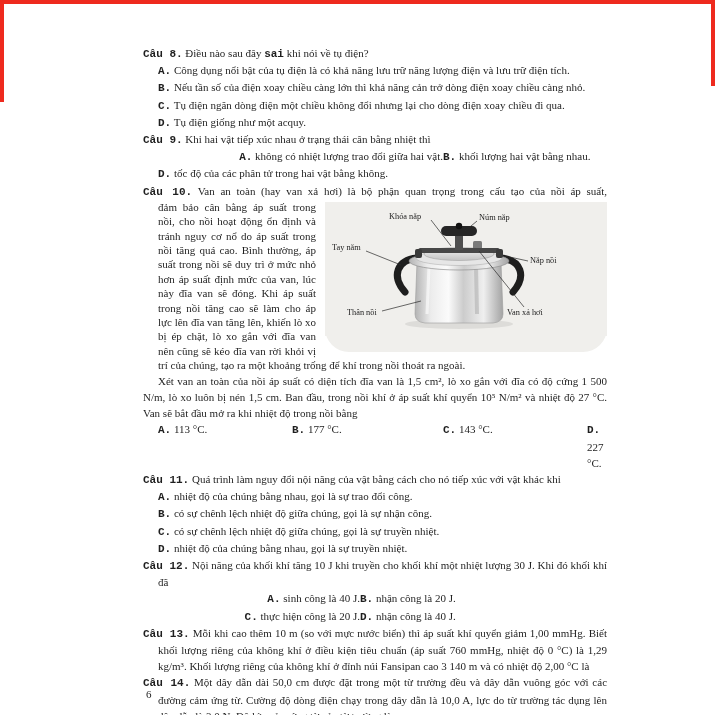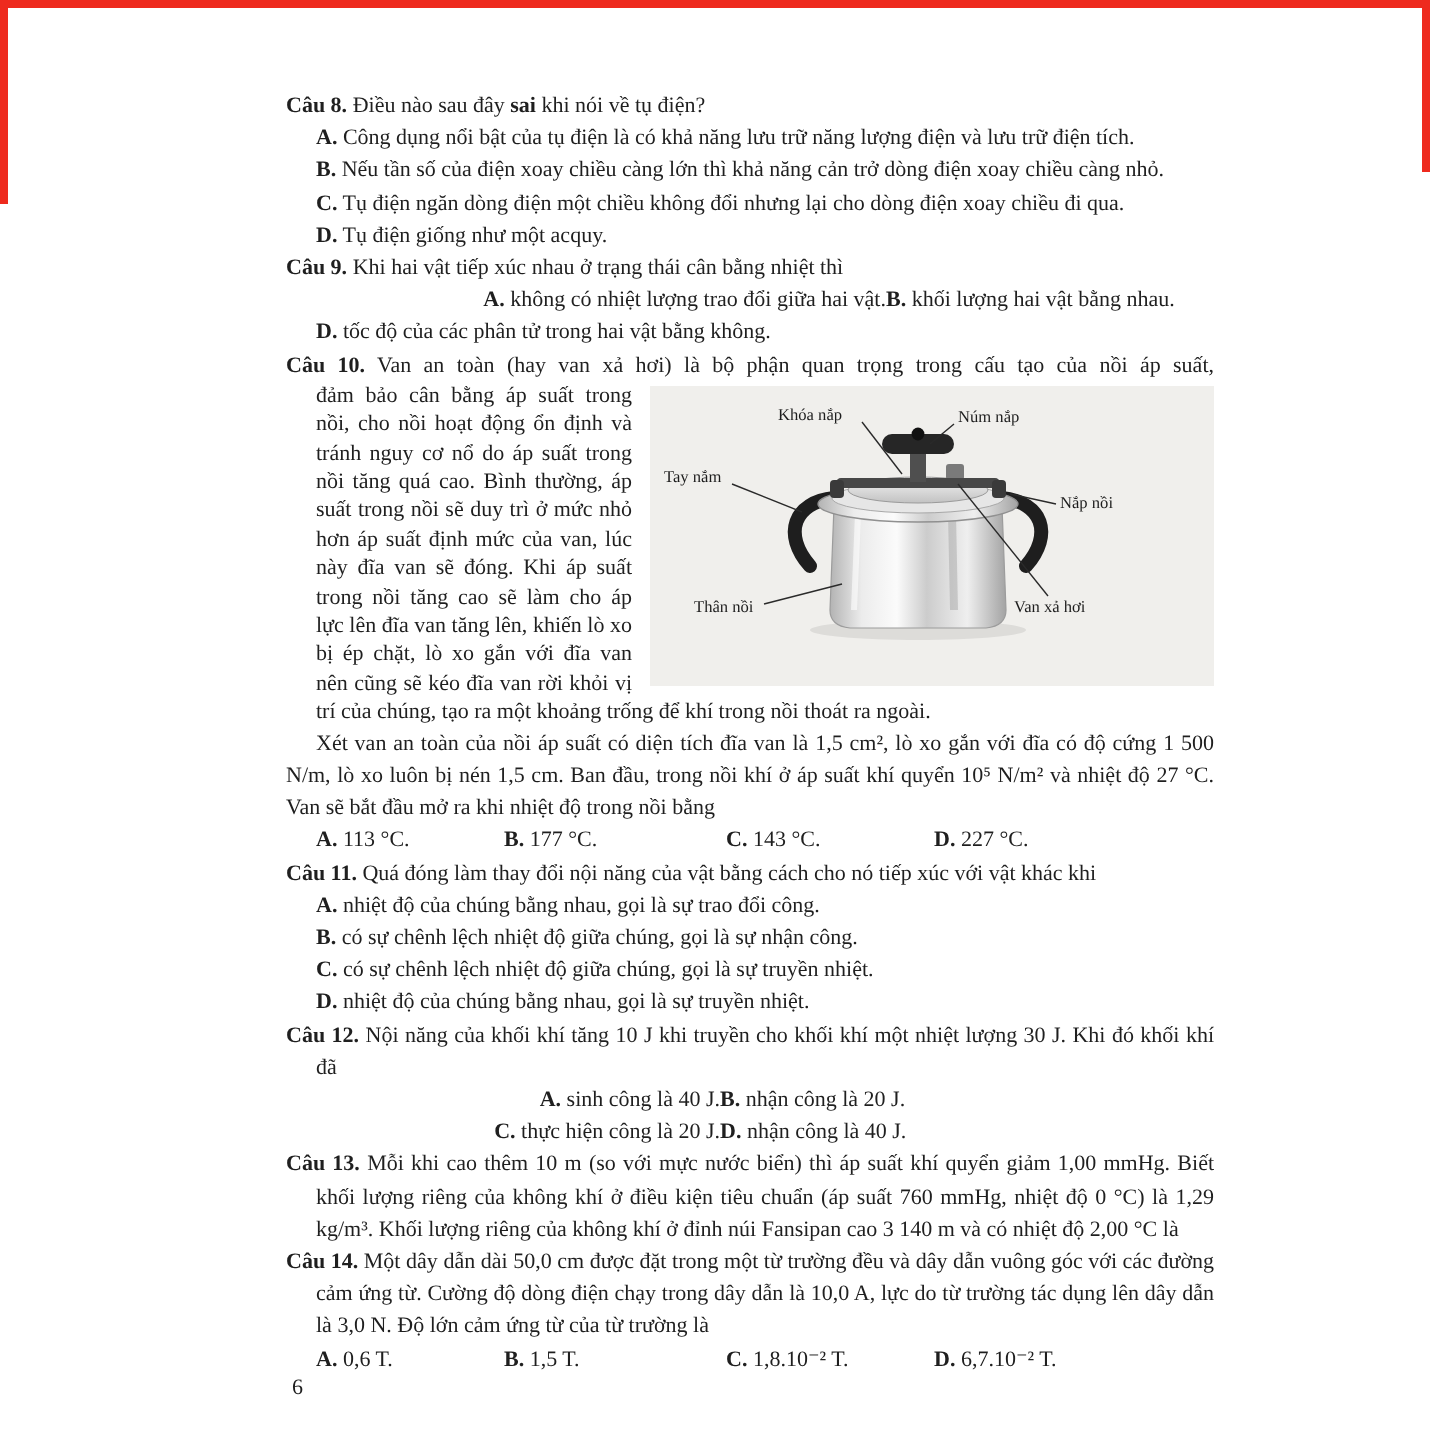--- a/index.html
+++ b/index.html
@@ -12,38 +12,39 @@
   .trim.top{left:0;top:0;width:715px;height:4px;}
   .trim.left{left:0;top:0;width:4px;height:102px;}
   .trim.right{right:0;top:0;width:4px;height:86px;}
 
   .content{
     position:absolute;left:143px;top:45px;width:464px;
     font-size:11px;line-height:16.2px;text-align:justify;
   }
   p{margin:0;}
   .q{margin:0;}
-  b{font-weight:bold;}
+  b{font-weight:bold;font-family:Liberation Mono, monospace;}
   
   .stem{padding-left:15px;text-indent:-15px;}
   .jlast{text-align-last:justify;}
   .opt{padding-left:15px;}
   .two{display:flex;padding-left:15px;text-align:right;}
   .two .c1{width:285px;flex:none;}
   .two.q12 .c1{width:202px;}
-  .optrow{display:flex;padding-left:15px;text-align:left;}
+  .optrow{display:flex;padding-left:15px;text-align:left;gap:40px;}
   .optrow .o1{width:94px;flex:none;}
   .optrow .o2{width:111px;flex:none;}
   .optrow .o3{width:104px;flex:none;}
   .optrow .o4{flex:1;}
 
   
   .fig{
     float:right;width:282px;height:150px;margin:2px 0 3px 9px;
     background:#f0efec;
+    border-radius:24px;
   }
   .fig svg{display:block;}
   .q10wrap{line-height:14.4px;padding-left:15px;}
   .stem2{text-indent:15px;}
   .flbl{font-family:"Liberation Serif","DejaVu Serif",serif;font-size:8.3px;fill:#1d1d1d;}
   .leader{stroke:#2a2a2a;stroke-width:0.7;}
 
   .pagenum{position:absolute;left:146px;top:688px;font-size:11px;color:#1f1f1f;}
   .clr{clear:both;}
 </style>
@@ -130,21 +131,21 @@
     <p class="stem2 clrnone"><span>Xét van an toàn của nồi áp suất có diện tích đĩa van là 1,5 cm², lò xo gắn với đĩa có độ cứng 1 500 N/m, lò xo luôn bị nén 1,5 cm. Ban đầu, trong nồi khí ở áp suất khí quyển 10⁵ N/m² và nhiệt độ 27 °C. Van sẽ bắt đầu mở ra khi nhiệt độ trong nồi bằng</span></p>
     <div class="optrow">
       <span class="o1"><b>A.</b> <span>113 °C.</span></span>
       <span class="o2"><b>B.</b> <span>177 °C.</span></span>
       <span class="o3"><b>C.</b> <span>143 °C.</span></span>
       <span class="o4"><b>D.</b> <span>227 °C.</span></span>
     </div>
   </section>
 
   <section class="q clr">
-    <p class="stem"><b>Câu 11.</b> <span>Quá đóng làm thay đổi nội năng của vật bằng cách cho nó tiếp xúc với vật khác khi</span></p>
+    <p class="stem"><b>Câu 11.</b> <span>Quá trình làm nguy đổi nội năng của vật bằng cách cho nó tiếp xúc với vật khác khi</span></p>
     <p class="opt"><b>A.</b> <span>nhiệt độ của chúng bằng nhau, gọi là sự trao đổi công.</span></p>
     <p class="opt"><b>B.</b> <span>có sự chênh lệch nhiệt độ giữa chúng, gọi là sự nhận công.</span></p>
     <p class="opt"><b>C.</b> <span>có sự chênh lệch nhiệt độ giữa chúng, gọi là sự truyền nhiệt.</span></p>
     <p class="opt"><b>D.</b> <span>nhiệt độ của chúng bằng nhau, gọi là sự truyền nhiệt.</span></p>
   </section>
 
   <section class="q">
     <p class="stem"><b>Câu 12.</b> <span>Nội năng của khối khí tăng 10 J khi truyền cho khối khí một nhiệt lượng 30 J. Khi đó khối khí đã</span></p>
     <div class="two q12">
       <p class="c1"><b>A.</b> <span>sinh công là 40 J.</span></p>

